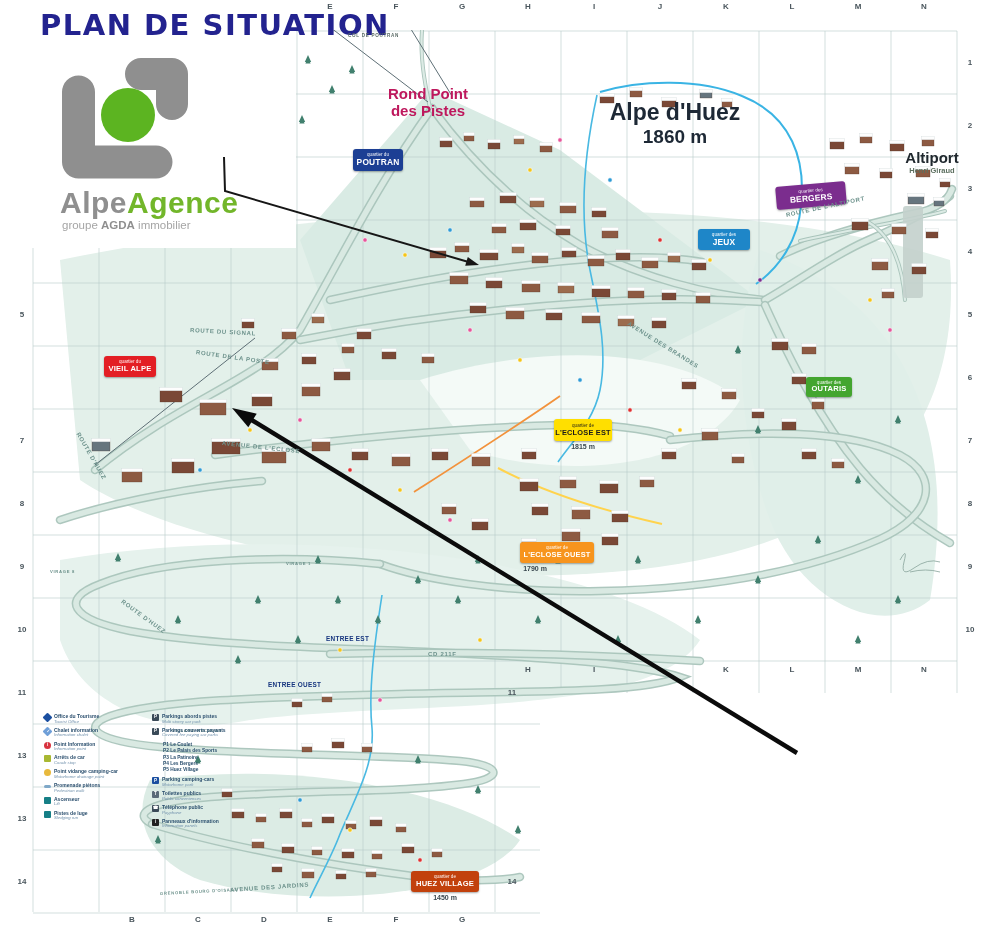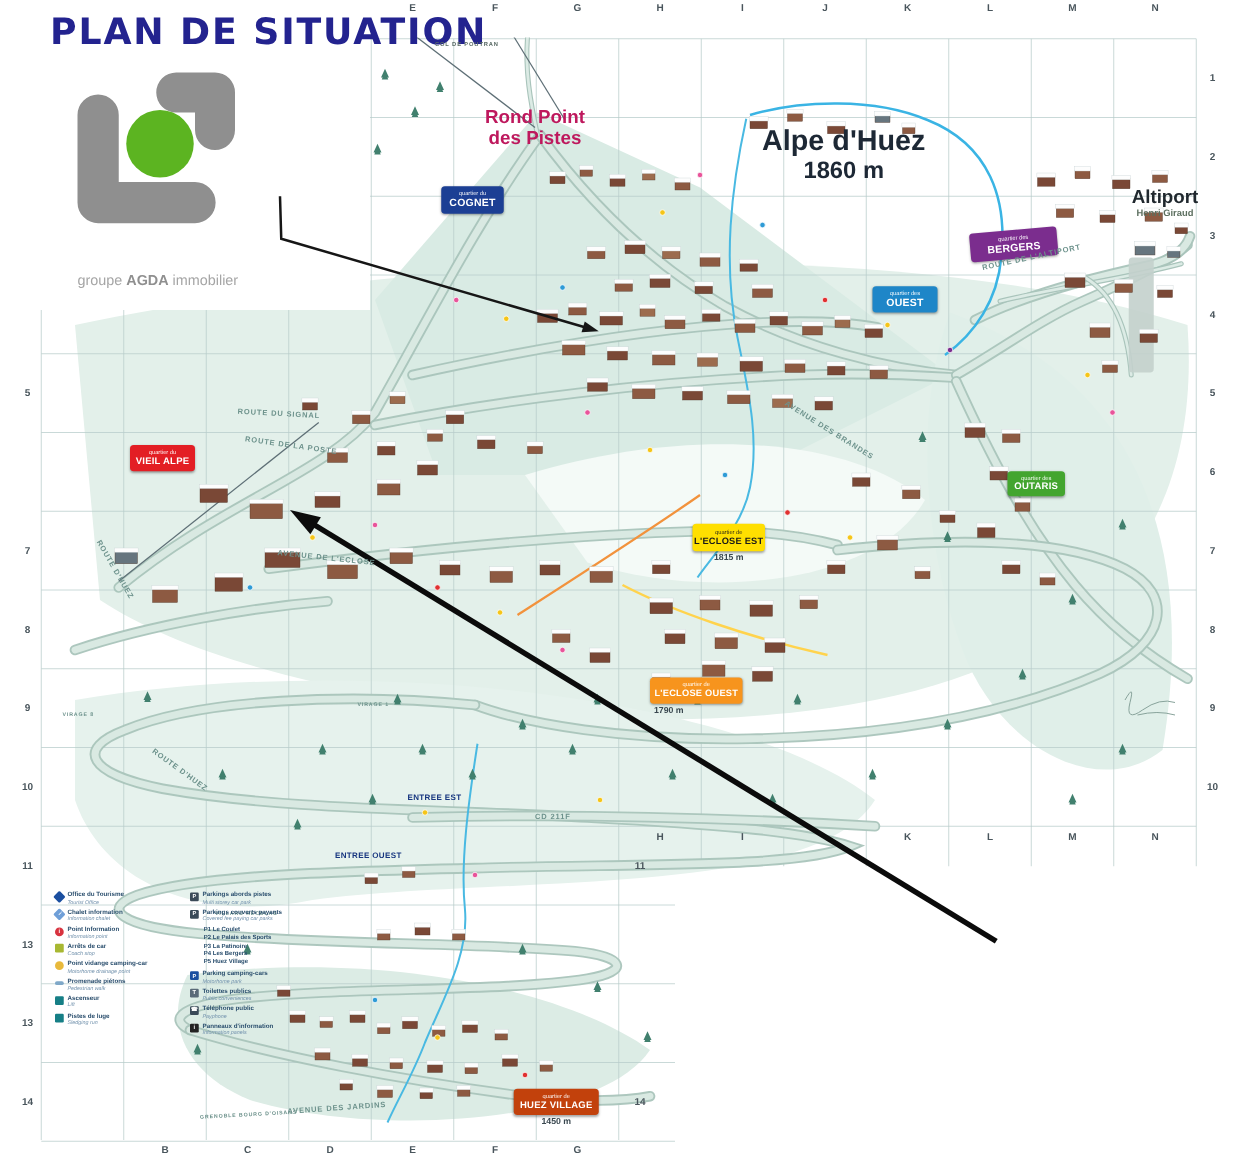--- a/index.html
+++ b/index.html
@@ -500,49 +500,50 @@
   </svg>
 
   <div class="plan-title">PLAN DE SITUATION</div>
 
   <div class="logo-wrap">
     <svg width="150" height="130" viewBox="0 0 150 130">
       <path d="M20.5,36 L20.5,106 L98,106" fill="none" stroke="#8f8f8f" stroke-width="33" stroke-linecap="round" stroke-linejoin="round"></path>
       <path d="M83,18 L114,18 L114,48" fill="none" stroke="#8f8f8f" stroke-width="32" stroke-linecap="round" stroke-linejoin="round"></path>
       <circle cx="70" cy="59" r="27" fill="#5cb421"></circle>
     </svg>
+    <div class="brand"><span class="b1">Alpe</span><span class="b2">Agence</span></div>
     <div class="brand-sub"><span>groupe </span><b>AGDA</b><span> immobilier</span></div>
   </div>
 
   <div class="lmk" style="left:370px;top:86px;width:116px;font-size:15px;">
     <div>Rond Point</div>
     <div>des Pistes</div>
   </div>
 
   <div class="lmk" style="left:595px;top:100px;width:160px;font-size:23px;color:#1d2835;">
     <div>Alpe d'Huez</div>
     <div style="font-size:19px;">1860 m</div>
   </div>
 
   <div class="lmk" style="left:896px;top:150px;width:72px;font-size:15px;color:#20282e;">
     <div>Altiport</div>
     <div style="font-size:7.5px;color:#5c6f5f;">Henri Giraud</div>
   </div>
 
   <div class="badge" style="left: 353px; top: 149px; width: 50px; height: 22px; background: rgb(28, 63, 148); color: rgb(255, 255, 255);">
     <div class="pre">quartier du</div>
-    <div class="nm">COGNET</div>
+    <div class="nm">POUTRAN</div>
   </div>
   <div class="badge" style="left: 776px; top: 184px; width: 70px; height: 23px; background: rgb(123, 45, 142); transform: rotate(-5deg); color: rgb(255, 255, 255);">
     <div class="pre">quartier des</div>
     <div class="nm">BERGERS</div>
   </div>
   <div class="badge" style="left: 698px; top: 229px; width: 52px; height: 21px; background: rgb(30, 134, 200); color: rgb(255, 255, 255);">
     <div class="pre">quartier des</div>
-    <div class="nm">OUEST</div>
+    <div class="nm">JEUX</div>
   </div>
   <div class="badge" style="left: 104px; top: 356px; width: 52px; height: 21px; background: rgb(227, 30, 36); color: rgb(255, 255, 255);">
     <div class="pre">quartier du</div>
     <div class="nm" style="font-size:7.6px;">VIEIL ALPE</div>
   </div>
   <div class="badge" style="left: 806px; top: 377px; width: 46px; height: 20px; background: rgb(67, 165, 47); color: rgb(255, 255, 255);">
     <div class="pre">quartier des</div>
     <div class="nm" style="font-size:7.6px;">OUTARIS</div>
   </div>
   <div class="badge" style="left:554px;top:419px;width:58px;height:22px;background:#ffdf00;color:#1a1a1a;">

